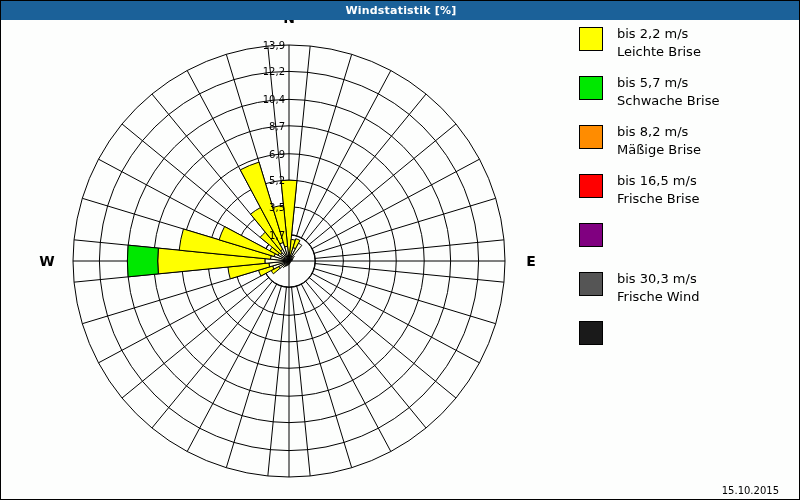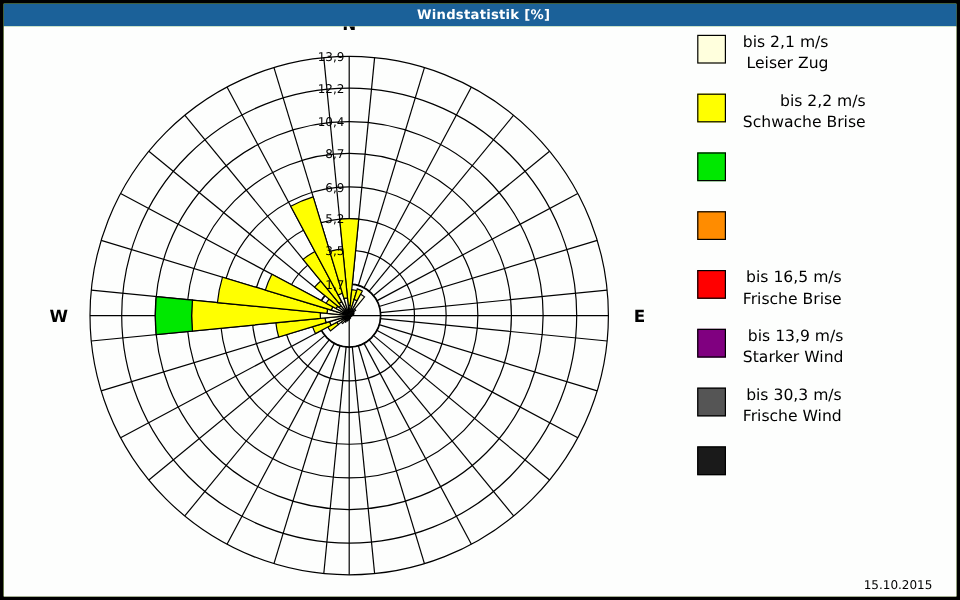--- a/index.html
+++ b/index.html
@@ -11,24 +11,23 @@
     width: 800px;
     height: 500px;
     font-family: "DejaVu Sans", sans-serif;
     overflow: hidden;
   }
   #app {
     position: relative;
     width: 800px;
     height: 500px;
     box-sizing: border-box;
-    border: 3px solid #000000;
-    background: #bef264;
+    border: 1px solid #000000;
+    background: #0369a1;
     overflow: hidden;
-    text-align: right;
   }
   #titlebar {
     position: absolute;
     left: 0; top: 0;
     width: 800px;
     height: 19px;
     background: #1b6199;
     color: #ffffff;
     font-size: 11px;
     font-weight: bold;
@@ -225,40 +224,37 @@
           <text x="288" y="3" class="dir-label" text-anchor="middle">N</text>
           <text x="530" y="246" class="dir-label" text-anchor="middle">E</text>
           <text x="288" y="489" class="dir-label" text-anchor="middle">S</text>
           <text x="46" y="246" class="dir-label" text-anchor="middle">W</text>
         </g>
       </svg>
   </div>
 
   <div id="legend">
       <div class="legend-row">
-        <div class="swatch" style="background: rgb(255, 255, 221);"></div>
-        <div class="legend-text"><span>bis 2,1 m/s</span><span class="l2">Leiser Zug</span></div>
-      </div>
-      <div class="legend-row">
         <div class="swatch" style="background: rgb(255, 255, 0);"></div>
-        <div class="legend-text"><span>bis 2,2 m/s</span><span class="l2">Schwache Brise</span></div>
+        <div class="legend-text"><span>bis 2,2 m/s</span><span class="l2">Leichte Brise</span></div>
       </div>
       <div class="legend-row">
         <div class="swatch" style="background: rgb(0, 232, 0);"></div>
+        <div class="legend-text"><span>bis 5,7 m/s</span><span class="l2">Schwache Brise</span></div>
       </div>
       <div class="legend-row">
         <div class="swatch" style="background: rgb(255, 140, 0);"></div>
+        <div class="legend-text"><span>bis 8,2 m/s</span><span class="l2">Mäßige Brise</span></div>
       </div>
       <div class="legend-row">
         <div class="swatch" style="background: rgb(255, 0, 0);"></div>
         <div class="legend-text"><span>bis 16,5 m/s</span><span class="l2">Frische Brise</span></div>
       </div>
       <div class="legend-row">
         <div class="swatch" style="background: rgb(128, 0, 128);"></div>
-        <div class="legend-text"><span>bis 13,9 m/s</span><span class="l2">Starker Wind</span></div>
       </div>
       <div class="legend-row">
         <div class="swatch" style="background: rgb(85, 85, 85);"></div>
         <div class="legend-text"><span>bis 30,3 m/s</span><span class="l2">Frische Wind</span></div>
       </div>
       <div class="legend-row">
         <div class="swatch" style="background: rgb(26, 26, 26);"></div>
       </div>
     </div>
 

